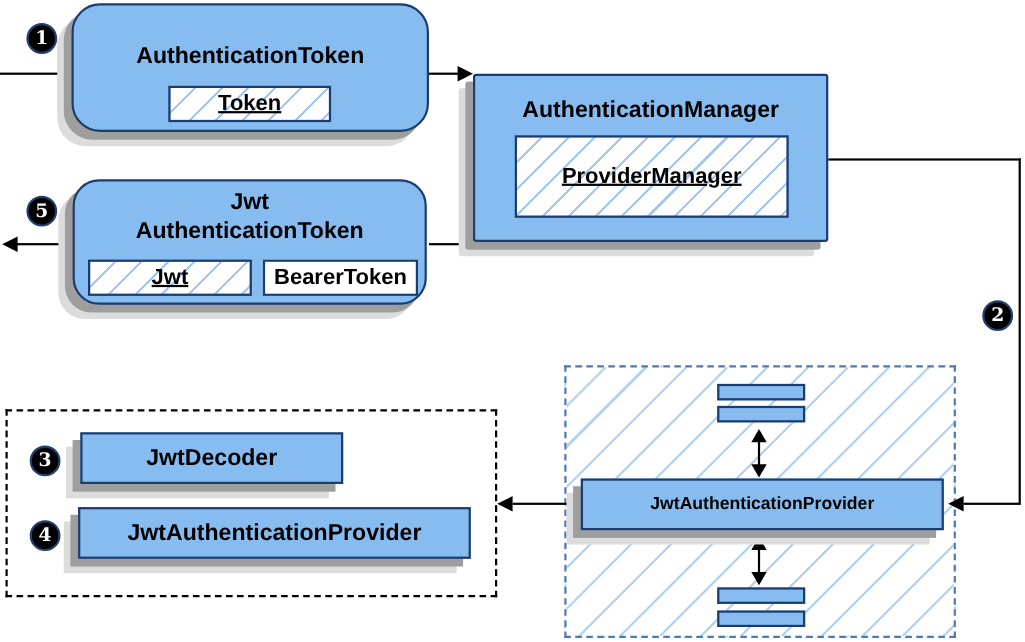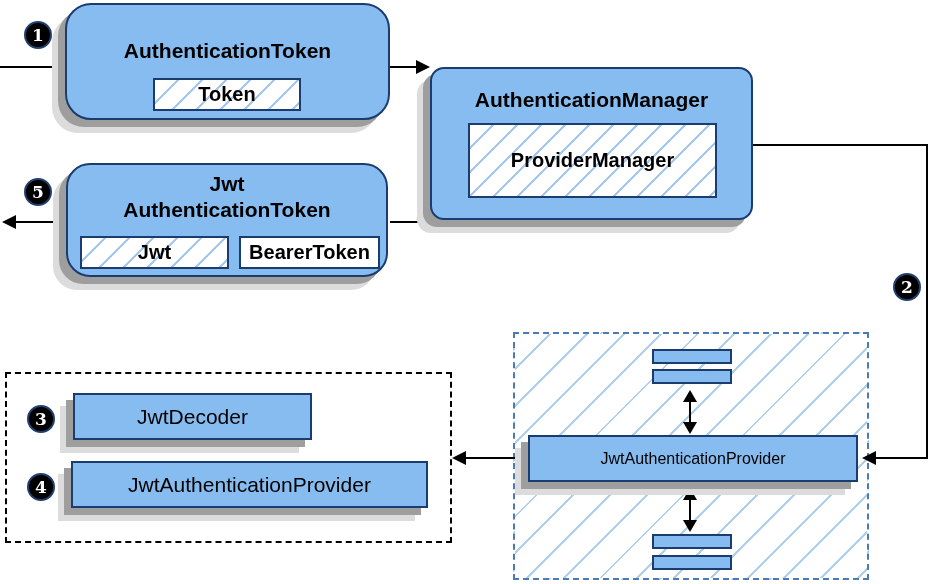--- a/index.html
+++ b/index.html
@@ -26,29 +26,29 @@
     border:2px solid var(--box-border);
     box-shadow:-7px 7px 0 0 var(--shadow-dark), -13px 13px 0 0 var(--shadow-light);
   }
   .rounded{border-radius:26px;}
   .box-title{
     position:absolute;left:0;right:0;text-align:center;
     font-weight:bold;font-size:21px;line-height:26px;white-space:nowrap;
   }
   .center-label{
     position:absolute;inset:0;display:flex;align-items:center;justify-content:center;
-    font-weight:normal;font-size:21px;white-space:nowrap;
+    font-weight:bold;font-size:21px;white-space:nowrap;
   }
   .inner{
     position:absolute;box-sizing:border-box;background:#ffffff;
     border:2px solid var(--box-border);
     display:flex;align-items:center;justify-content:center;
     font-weight:bold;font-size:20px;white-space:nowrap;
   }
-  .hatch{background:repeating-linear-gradient(135deg,#ffffff 0px,#ffffff 15px,var(--hatch-line) 15px,var(--hatch-line) 17px);}
+  .hatch{background:repeating-linear-gradient(135deg,#ffffff 0px,#ffffff 15px,var(--hatch-line) 15px,var(--hatch-line) 17px);text-decoration:underline;}
   .hatch-big{background:repeating-linear-gradient(135deg,#ffffff 0px,#ffffff 24px,var(--hatch-line-light) 24px,var(--hatch-line-light) 26px);}
   .bar{
     position:absolute;box-sizing:border-box;width:80px;height:15px;
     background:var(--box-fill);border:2px solid var(--box-border);
   }
   .dashed-black{
     position:absolute;box-sizing:border-box;
     border:2px dashed var(--dashed-black-border);background:transparent;
   }
   .dashed-blue{
@@ -130,21 +130,21 @@
     <span>5</span>
   </div>
 
   <div class="box rounded" style="left:65px;top:3px;width:325px;height:117px;">
     <div class="box-title" style="top:33px;">AuthenticationToken</div>
     <div class="inner hatch" style="left:86px;top:73px;width:148px;height:33px;">
       <span>Token</span>
     </div>
   </div>
 
-  <div class="box" style="left:430px;top:67px;width:323px;height:153px;border-radius:14px;">
+  <div class="box" style="left:430px;top:67px;width:323px;height:153px;border-radius:3px;">
     <div class="box-title" style="top:18px;">AuthenticationManager</div>
     <div class="inner hatch" style="left:36px;top:54px;width:249px;height:75px;">
       <span>ProviderManager</span>
     </div>
   </div>
 
   <div class="box rounded" style="left:66px;top:163px;width:322px;height:114px;border-radius:24px;">
     <div class="box-title" style="top:6px;">Jwt</div>
     <div class="box-title" style="top:32px;">AuthenticationToken</div>
     <div class="inner hatch" style="left:12px;top:71px;width:149px;height:33px;">

